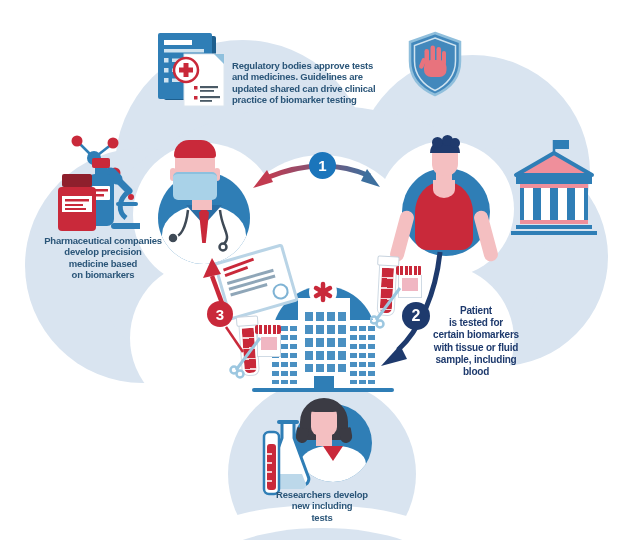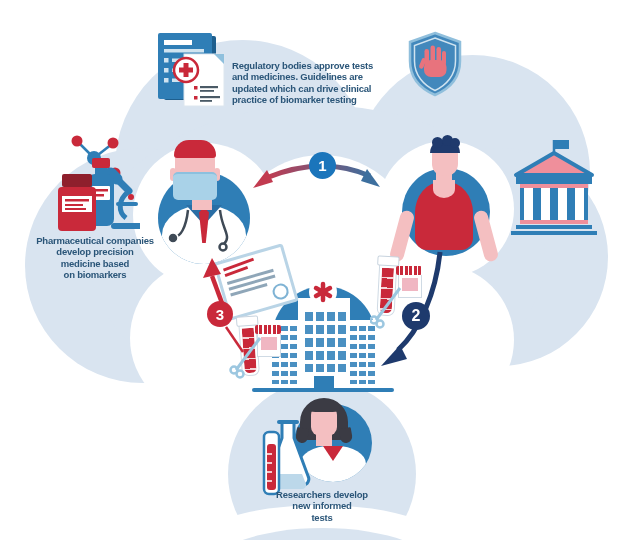--- a/index.html
+++ b/index.html
@@ -78,21 +78,21 @@
       <rect x="44" y="56" width="3.5" height="3.5" fill="#c9293a"></rect>
       <rect x="50" y="56" width="18" height="2.2" fill="#4a5a66"></rect>
         <rect x="50" y="60" width="14" height="1.8" fill="#4a5a66"></rect>
       <rect x="44" y="66" width="3.5" height="3.5" fill="#c9293a"></rect>
       <rect x="50" y="66" width="20" height="2.2" fill="#4a5a66"></rect>
         <rect x="50" y="70" width="12" height="1.8" fill="#4a5a66"></rect>
     </svg>
   </div>
   <div class="lbl leftal" style="left:232px;top:60px;width:160px">Regulatory bodies approve tests
 and medicines. Guidelines are
-updated which can drive clinical
+updated shared can drive clinical
 practice of biomarker testing</div>
 
   <div class="abs" style="left:406px;top:30px;width:58px;height:68px">
     <svg width="58" height="68" viewBox="0 0 58 66">
       <path d="M29,2 L54,11 V30 C54,47 43,58 29,64 C15,58 4,47 4,30 V11 Z" fill="#4288bc" stroke="#90bfdc" stroke-width="2.5"></path>
       <path d="M29,7 L49.5,14.5 V30 C49.5,44.5 40,54.5 29,59.5 C18,54.5 8.5,44.5 8.5,30 V14.5 Z" fill="none" stroke="#cfe3f0" stroke-width="1.5"></path>
       <g fill="#e8737d">
         <rect x="18.5" y="18" width="4.5" height="16" rx="2.2"></rect>
         <rect x="24.5" y="14.5" width="4.5" height="19" rx="2.2"></rect>
         <rect x="30.5" y="16" width="4.5" height="18" rx="2.2"></rect>
@@ -133,21 +133,21 @@
       <g>
         <rect x="30" y="46" width="30" height="13" rx="2" fill="#8e1f2c"></rect>
         <rect x="26" y="59" width="38" height="44" rx="4" fill="#c9293a"></rect>
         <rect x="30" y="68" width="30" height="16" fill="#ffffff"></rect>
         <rect x="33" y="71" width="24" height="2.5" fill="#c9293a"></rect>
           <rect x="33" y="76" width="18" height="2" fill="#c9293a"></rect>
           <rect x="33" y="80" width="21" height="2" fill="#c9293a"></rect>
       </g>
     </svg>
   </div>
-  <div class="lbl" style="left:20px;top:235px;width:150px">Pharmaceutical companies
+  <div class="lbl" style="left:28px;top:235px;width:150px">Pharmaceutical companies
 develop precision
 medicine based
 on biomarkers</div>
 
   <div class="abs" style="left:508px;top:136px;width:92px;height:100px">
     <svg width="92" height="100" viewBox="0 0 92 98">
       <line x1="46" y1="3" x2="46" y2="18" stroke="#2f7eb6" stroke-width="2.5"></line>
       <rect x="46" y="3" width="15" height="9" fill="#2f7eb6"></rect>
       <polygon points="46,16 8,38 84,38" fill="#ef8f9b" stroke="#2f7eb6" stroke-width="4" stroke-linejoin="round"></polygon>
       <rect x="8" y="38" width="76" height="9" fill="#2f7eb6"></rect>
@@ -281,20 +281,26 @@
     <g>
       <path d="M222,303 L212,276" stroke="#c9293a" stroke-width="4.5" fill="none"></path>
       <polygon points="212,258 203,278 221,274" fill="#c9293a"></polygon>
       <path d="M226,327 L243,352" stroke="#c9293a" stroke-width="2.5" fill="none"></path>
     </g>
   </svg>
 
   <div class="stepnum" style="left:309px;top:152px;width:27px;height:27px;background:#1b75bb;font-size:15px">1</div>
 
   <div class="stepnum" style="left:402px;top:302px;width:28px;height:28px;background:#1e3a6d;font-size:16px">2</div>
+  <div class="steptext" style="left:426px;top:305px;width:100px;color:#1e3a6d">Patient
+is tested for
+certain biomarkers
+with tissue or fluid
+sample, including
+blood</div>
 
   <div class="stepnum" style="left:207px;top:301px;width:26px;height:26px;background:#c9293a;font-size:15px">3</div>
 
   <div class="abs" style="left:272px;top:390px;width:120px;height:112px">
     <div class="abs" style="left:22px;top:14px;width:78px;height:78px;background:#2f7eb6;border-radius:50%;overflow:hidden">
       <div class="abs" style="left:6px;top:42px;width:66px;height:40px;background:#fff;border-radius:45% 45% 0 0"></div>
       <div class="abs" style="left:29px;top:42px;width:20px;height:15px;background:#c9293a;clip-path:polygon(0 0,100% 0,50% 100%)"></div>
     </div>
     <div class="abs" style="left:28px;top:8px;width:48px;height:42px;background:#3b3b44;border-radius:24px 24px 8px 8px"></div>
     <div class="abs" style="left:24px;top:38px;width:12px;height:15px;background:#3b3b44;border-radius:2px 2px 10px 12px;transform:rotate(10deg)"></div>
@@ -312,16 +318,16 @@
       <rect x="11" y="26" width="9" height="46" rx="3" fill="#c9293a"></rect>
       <g stroke="#ffffff" stroke-width="1.5">
         <line x1="11" y1="36" x2="16" y2="36"></line>
           <line x1="11" y1="45" x2="16" y2="45"></line>
         <line x1="11" y1="54" x2="16" y2="54"></line>
           <line x1="11" y1="63" x2="16" y2="63"></line>
       </g>
     </svg>
   </div>
   <div class="lbl" style="left:254px;top:489px;width:136px">Researchers develop
-new informed
+new including
 tests</div>
 
 </div>
 
 </body></html>

